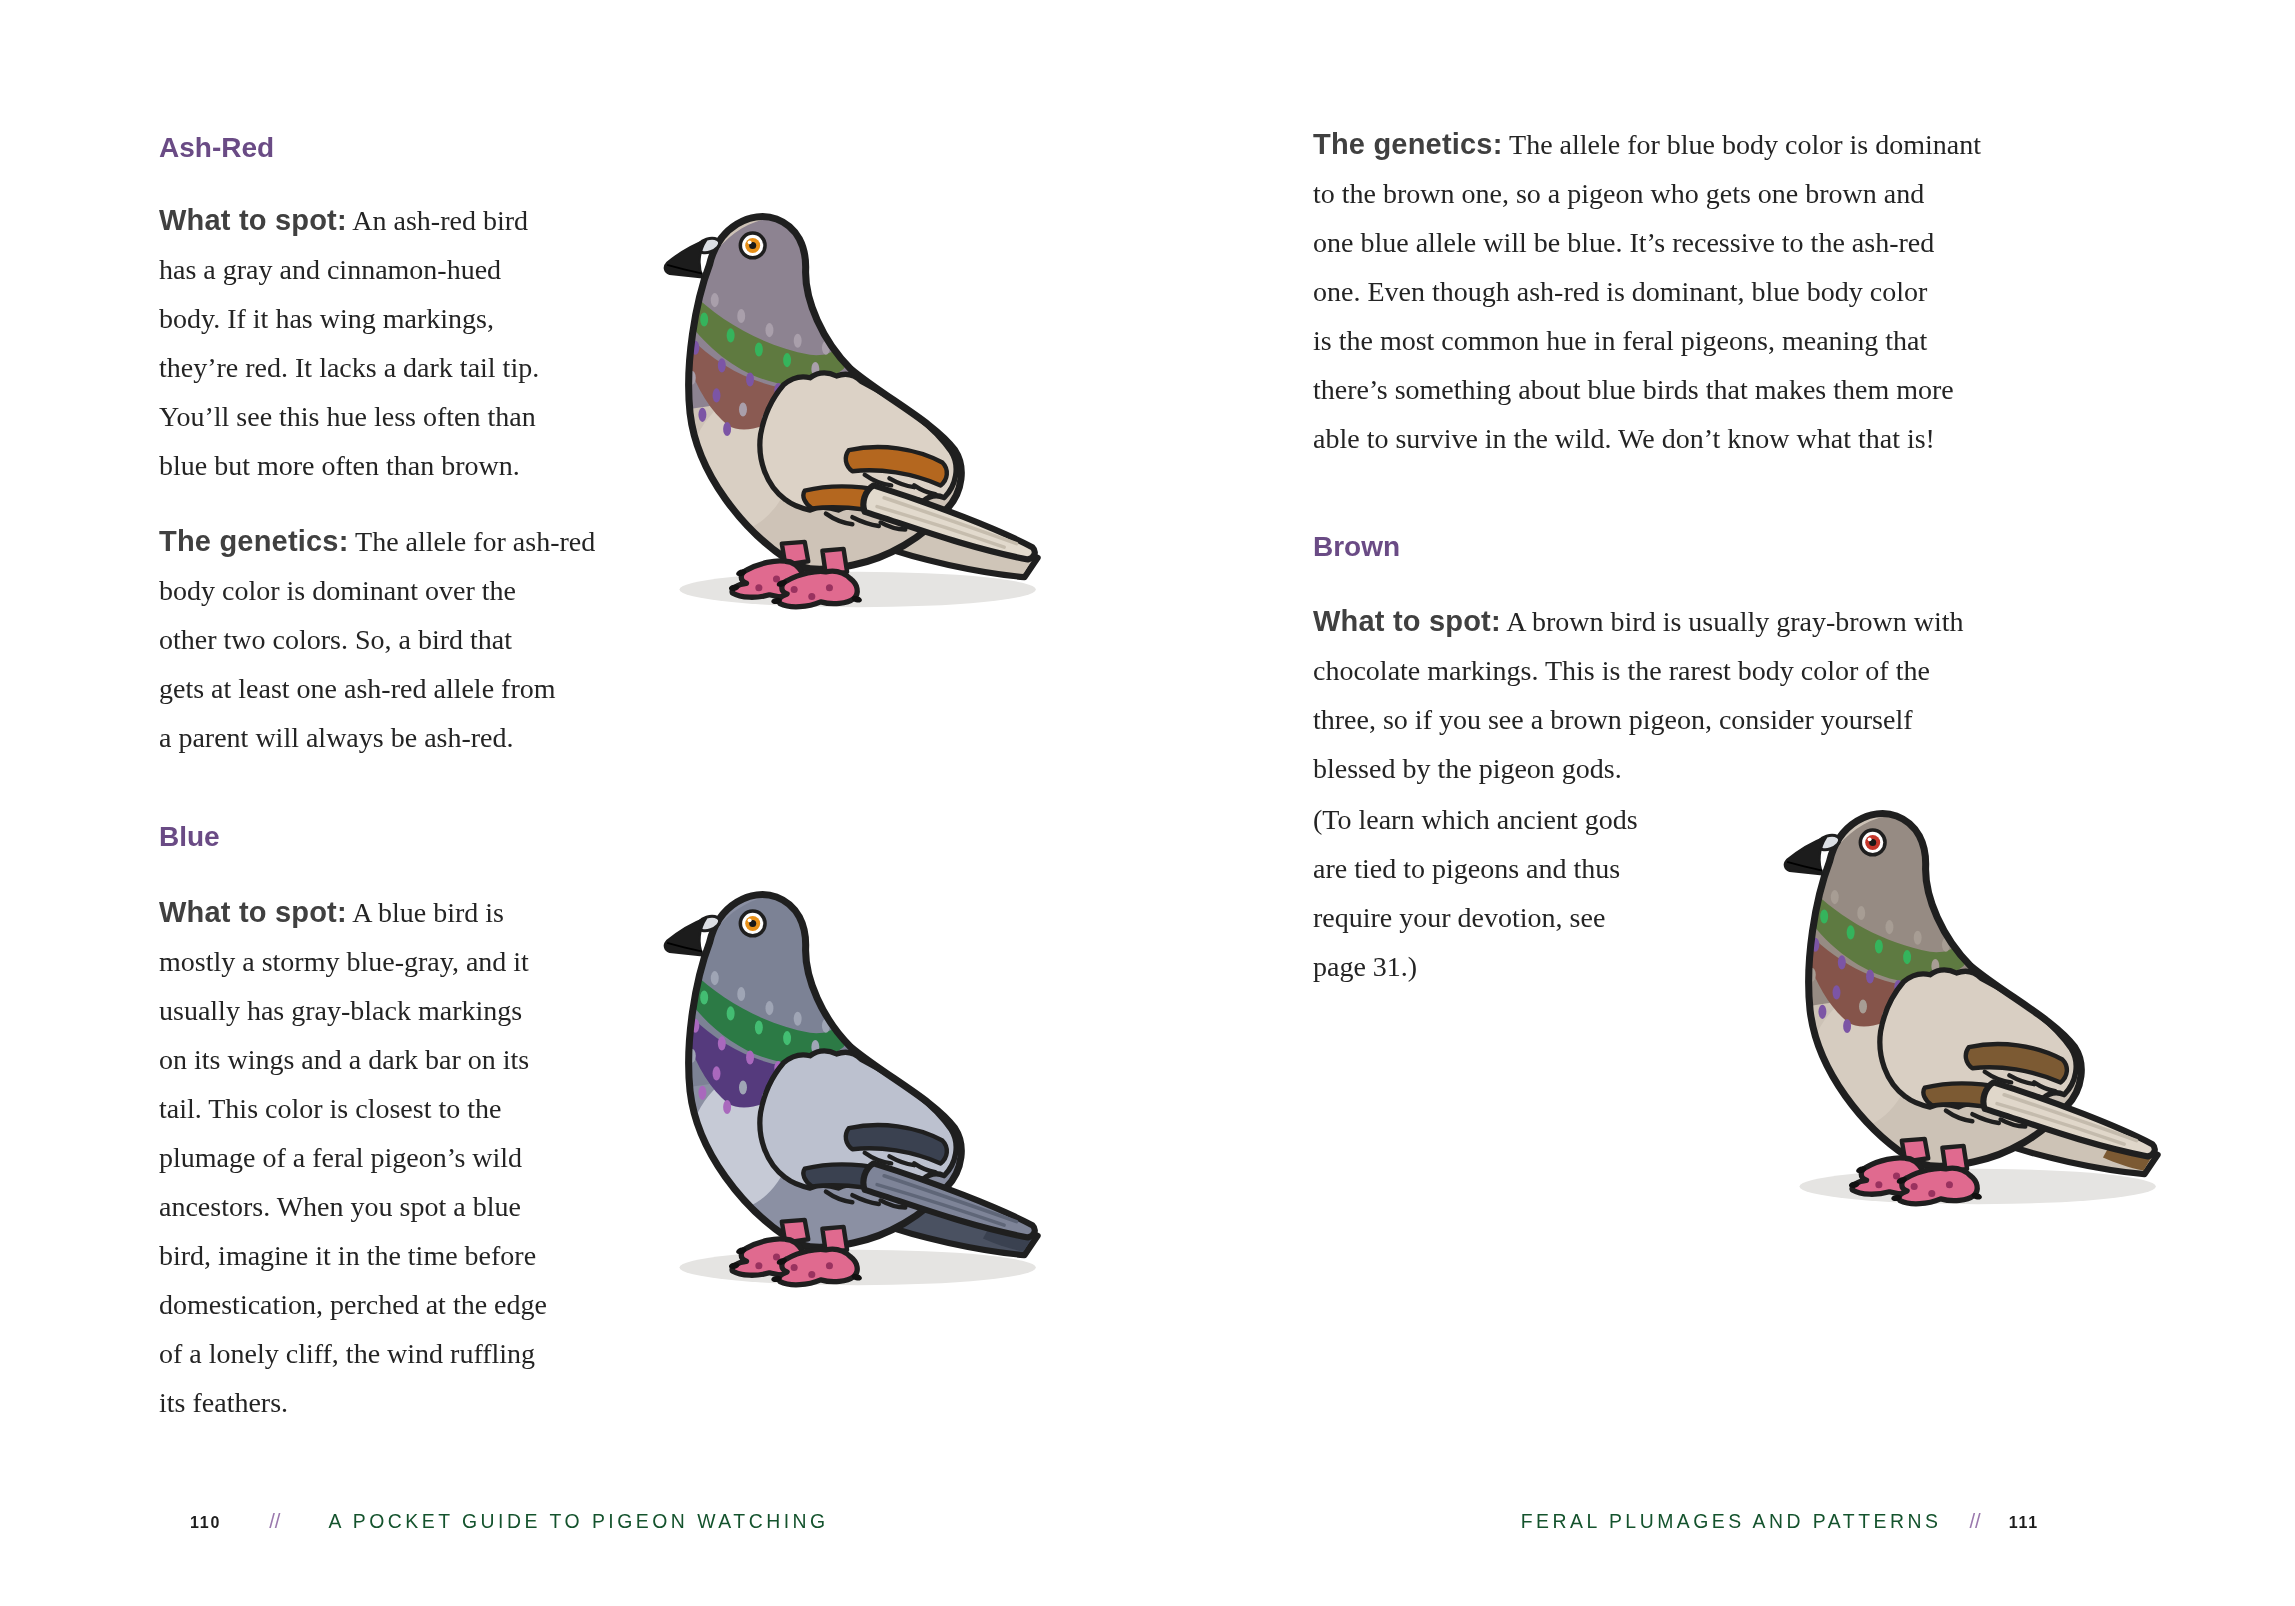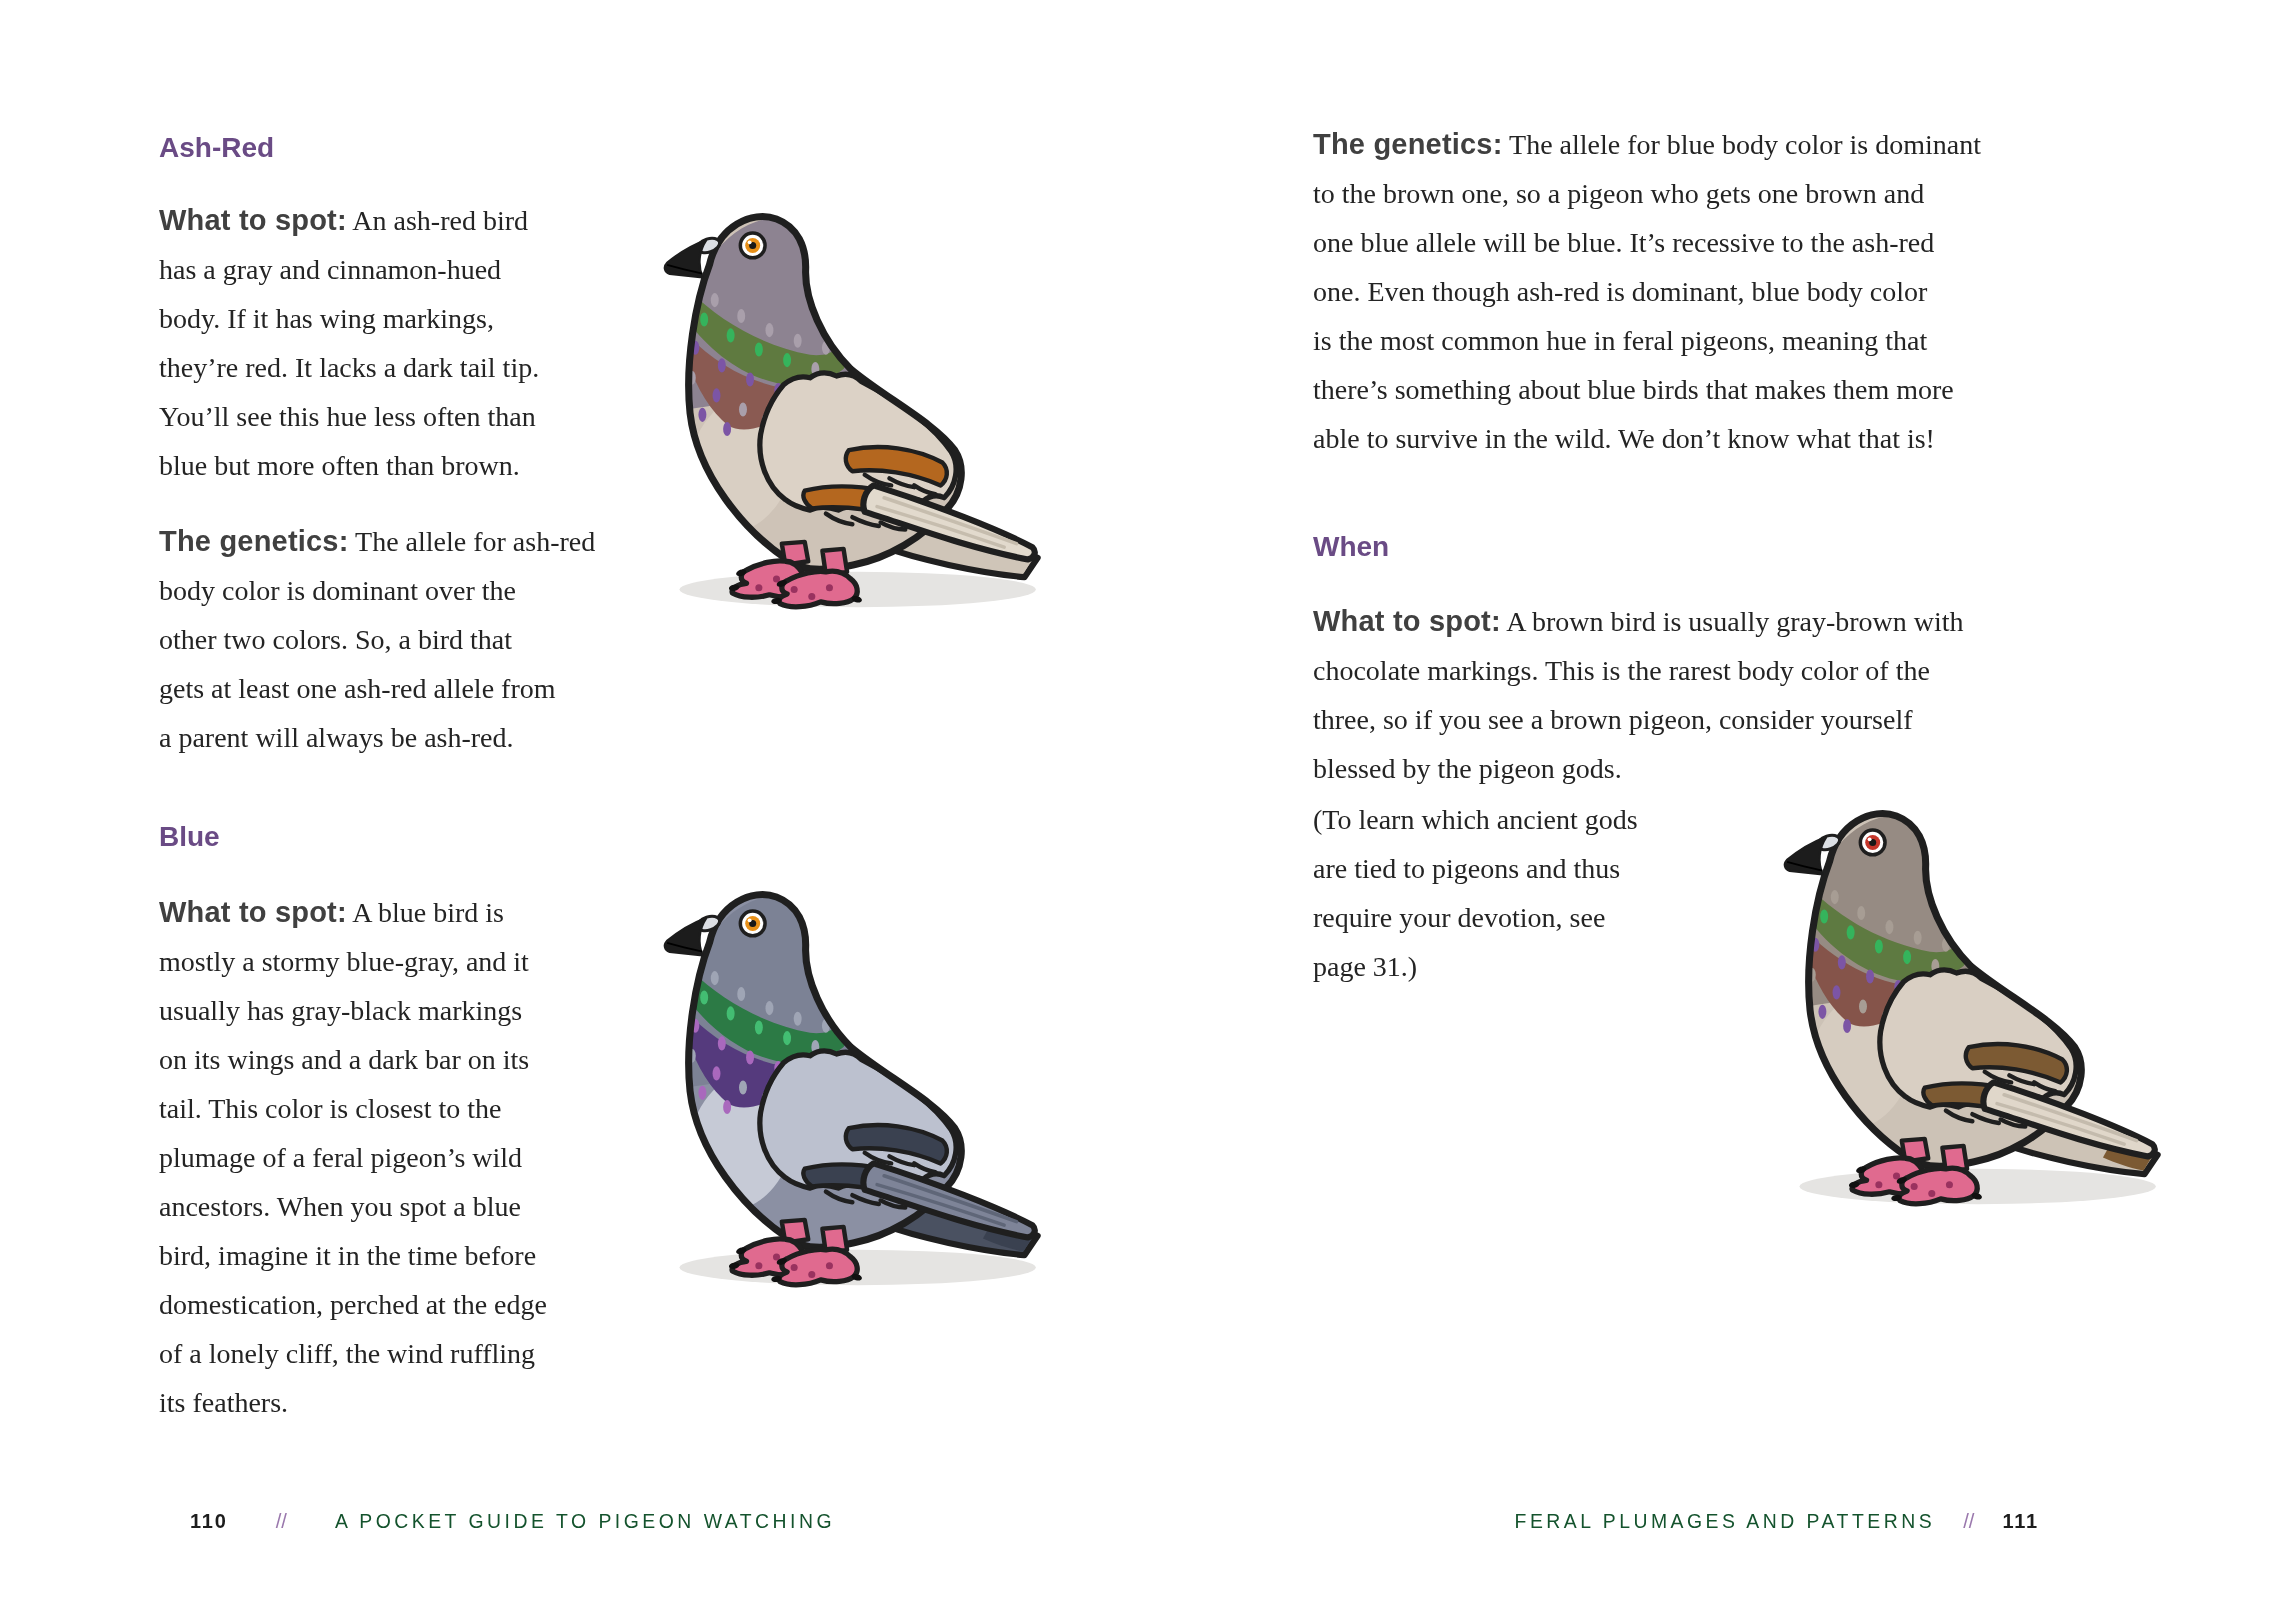--- a/index.html
+++ b/index.html
@@ -18,21 +18,21 @@
     margin:0;font-size:28px;line-height:49px;white-space:pre-line;
   }
   .plabel{
     font-family:"Liberation Sans","DejaVu Sans",sans-serif;font-weight:700;
     font-size:29px;letter-spacing:0.2px;color:#404040;white-space:normal;
   }
   .footer{
     display:flex;align-items:baseline;
     font-family:"Liberation Sans","DejaVu Sans",sans-serif;
   }
-  .footer .pnum{font-weight:700;font-size:20px;letter-spacing:1.8px;color:#1d1d1d;}
+  .footer .pnum{font-weight:700;font-size:16px;letter-spacing:1.8px;color:#1d1d1d;}
   .footer .slash{font-size:20.3px;color:var(--slash,#9a78ad);}
   .footer .ftitle{font-size:19.4px;letter-spacing:3.5px;color:#14532d;}
   .footer-left{left:190px;top:1510px;gap:48px;}
   .footer-right{right:256px;top:1510px;gap:28px;}
   .pigeon{width:397px;height:424px;}
   .pigeon svg{width:100%;height:100%;display:block;}
 </style>
 </head>
 <body>
 
@@ -260,21 +260,21 @@
   </div>
 
   <p class="body-par abs" style="left:1313px;top:120px;width:830px;"><span class="plabel">The genetics:</span> <span>The allele for blue body color is dominant
 to the brown one, so a pigeon who gets one brown and
 one blue allele will be blue. It’s recessive to the ash-red
 one. Even though ash-red is dominant, blue body color
 is the most common hue in feral pigeons, meaning that
 there’s something about blue birds that makes them more
 able to survive in the wild. We don’t know what that is!</span></p>
 
-  <h2 class="section-heading abs" style="left:1313px;top:526px;">When</h2>
+  <h2 class="section-heading abs" style="left:1313px;top:526px;">Brown</h2>
 
   <p class="body-par abs" style="left:1313px;top:597px;width:830px;"><span class="plabel">What to spot:</span> <span>A brown bird is usually gray-brown with
 chocolate markings. This is the rarest body color of the
 three, so if you see a brown pigeon, consider yourself
 blessed by the pigeon gods.</span></p>
 
   <p class="body-par abs" style="left:1313px;top:795px;width:459px;"><span>(To learn which ancient gods
 are tied to pigeons and thus
 require your devotion, see
 page 31.)</span></p>

